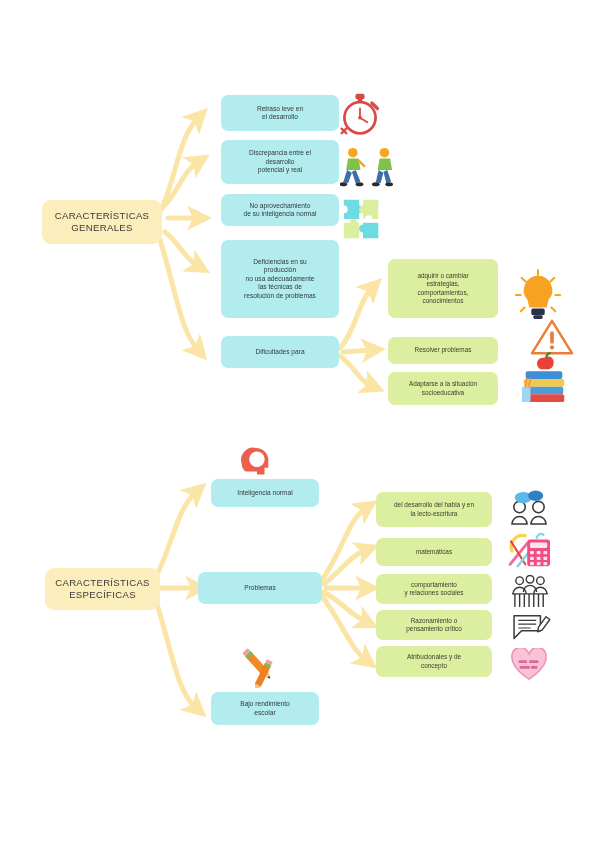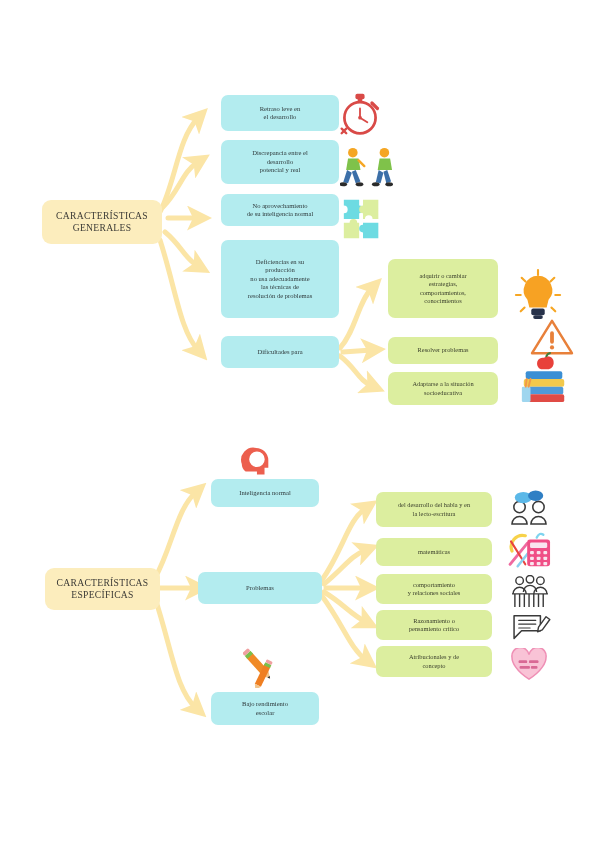--- a/index.html
+++ b/index.html
@@ -27,21 +27,20 @@
     position: absolute;
     display: flex;
     align-items: center;
     justify-content: center;
     text-align: center;
     border-radius: 7px;
     padding: 0 6px;
     line-height: 1.28;
     white-space: pre-line;
     z-index: 5;
-    font-family: Liberation Serif, serif;
   }
   .node-root {
     background: #fcedbd;
     color: #3b3a36;
     font-size: 9.6px;
     letter-spacing: .3px;
     border-radius: 9px;
   }
   .node-blue {
     background: #b3ecef;

